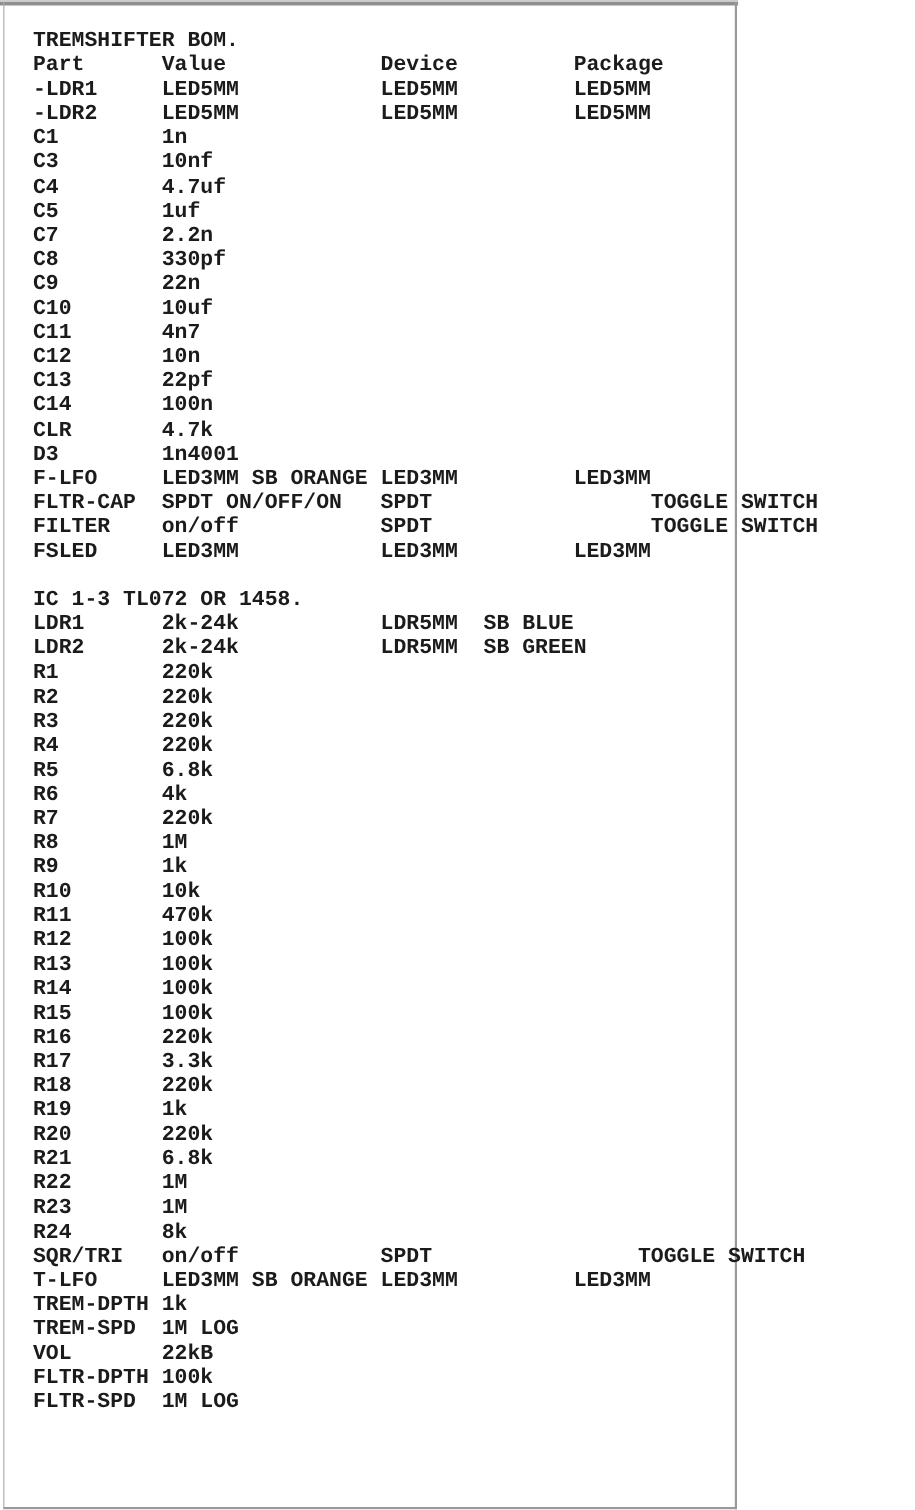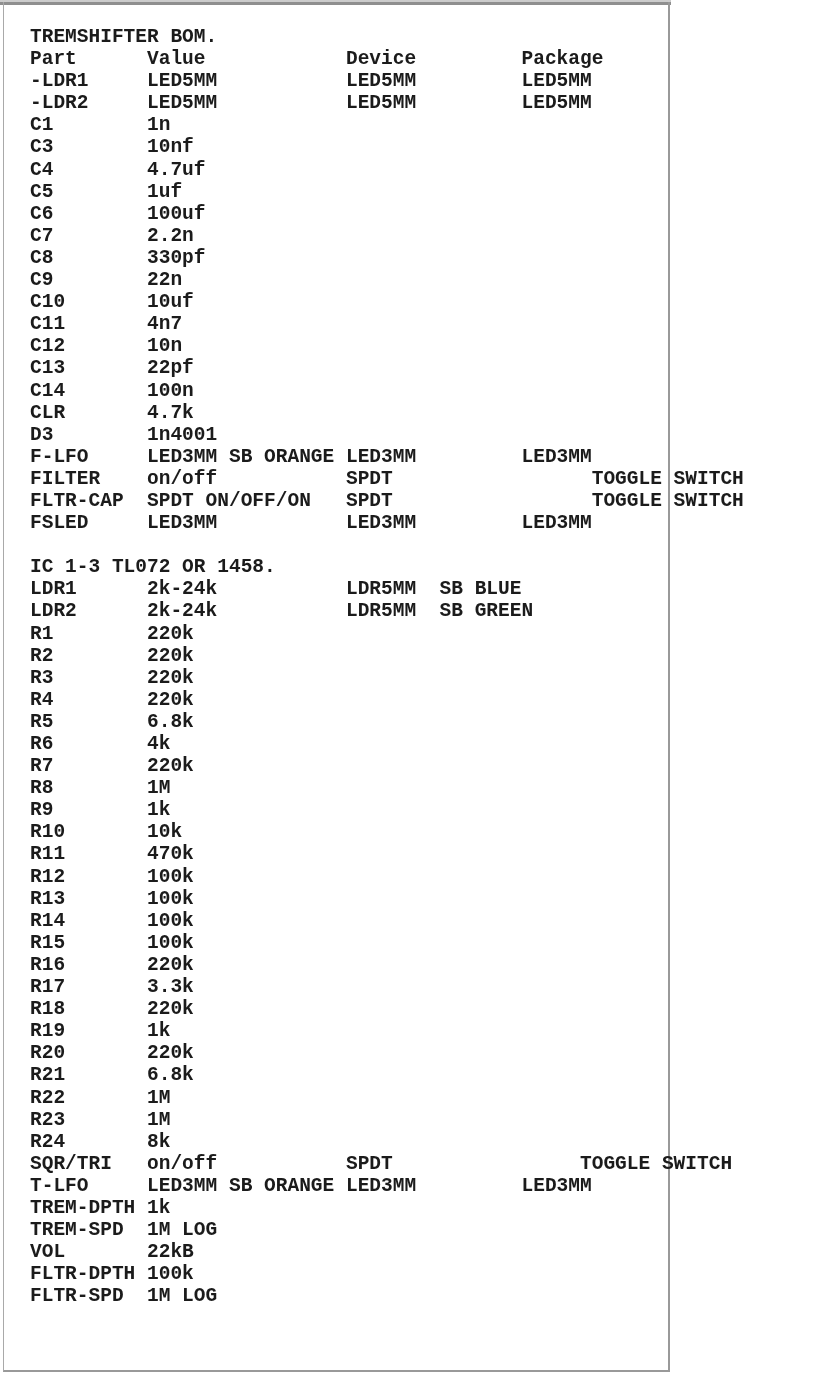--- a/index.html
+++ b/index.html
@@ -53,34 +53,33 @@
   <div class="frame"></div>
   <div class="bom">
     <div class="line">TREMSHIFTER BOM.</div>
     <div class="line">Part      Value            Device         Package</div>
     <div class="line">-LDR1     LED5MM           LED5MM         LED5MM</div>
     <div class="line">-LDR2     LED5MM           LED5MM         LED5MM</div>
     <div class="line">C1        1n</div>
     <div class="line">C3        10nf</div>
     <div class="line">C4        4.7uf</div>
     <div class="line">C5        1uf</div>
-    <div class="line">C6        100uf</div>
     <div class="line">C7        2.2n</div>
     <div class="line">C8        330pf</div>
     <div class="line">C9        22n</div>
     <div class="line">C10       10uf</div>
     <div class="line">C11       4n7</div>
     <div class="line">C12       10n</div>
     <div class="line">C13       22pf</div>
     <div class="line">C14       100n</div>
     <div class="line">CLR       4.7k</div>
     <div class="line">D3        1n4001</div>
     <div class="line">F-LFO     LED3MM SB ORANGE LED3MM         LED3MM</div>
+    <div class="line">FLTR-CAP  SPDT ON/OFF/ON   SPDT                 TOGGLE SWITCH</div>
     <div class="line">FILTER    on/off           SPDT                 TOGGLE SWITCH</div>
-    <div class="line">FLTR-CAP  SPDT ON/OFF/ON   SPDT                 TOGGLE SWITCH</div>
     <div class="line">FSLED     LED3MM           LED3MM         LED3MM</div>
     <div class="line"></div>
     <div class="line">IC 1-3 TL072 OR 1458.</div>
     <div class="line">LDR1      2k-24k           LDR5MM  SB BLUE</div>
     <div class="line">LDR2      2k-24k           LDR5MM  SB GREEN</div>
     <div class="line">R1        220k</div>
     <div class="line">R2        220k</div>
     <div class="line">R3        220k</div>
     <div class="line">R4        220k</div>
     <div class="line">R5        6.8k</div>

